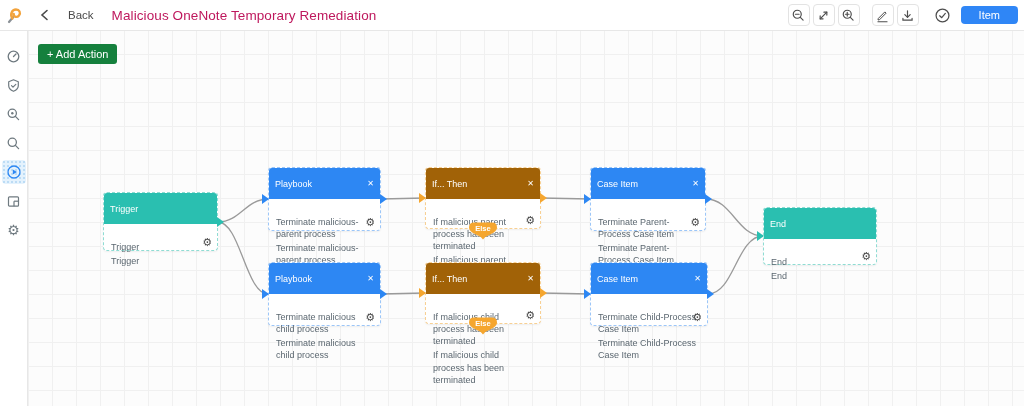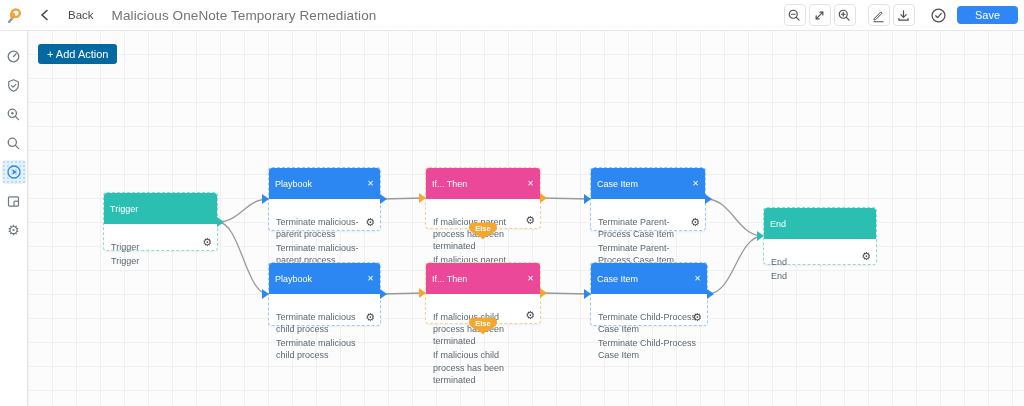--- a/index.html
+++ b/index.html
@@ -5,21 +5,21 @@
   html,body{margin:0;padding:0;background:#fff;}
   #app{position:relative;width:1024px;height:406px;overflow:hidden;
        font-family:"Liberation Sans","DejaVu Sans",sans-serif;background:#fff;}
 
   
   .header{position:absolute;left:0;top:0;width:1024px;height:30px;background:#fff;
           border-bottom:1px solid #e7e7e7;display:flex;align-items:center;z-index:10;}
   .logo-box{width:30px;display:flex;justify-content:center;align-items:center;}
   .back{display:flex;align-items:flex-end;gap:19px;margin-left:10px;cursor:pointer;}
   .back span{font-size:11.5px;color:#4a4a4a;}
-  .page-title{margin-left:18px;font-size:13.5px;color:#737373;letter-spacing:.1px;}
+  .page-title{margin-left:18px;font-size:13.5px;color:#be185d;letter-spacing:.1px;}
   .spacer{flex:1;}
   .toolbar{display:flex;align-items:center;margin-right:6px;}
   .tb-btn{width:20px;height:20px;border:1px solid #e3e3e3;border-radius:4px;background:#fff;
           display:flex;align-items:center;justify-content:center;margin-left:3px;cursor:pointer;}
   .tb-plain{width:20px;height:20px;border:none;background:transparent;display:flex;
             align-items:center;justify-content:center;cursor:pointer;}
   .gap-md{margin-left:12px;}
   .gap-lg{margin-left:14px;}
   .save-btn{margin-left:8px;height:18px;padding:0 18px;background:#2f86f6;color:#fff;
             font-size:11px;border:none;border-radius:4px;display:flex;align-items:center;cursor:pointer;}
@@ -32,36 +32,36 @@
            justify-content:center;margin-bottom:5px;cursor:pointer;}
   .sb-item.active{background-color:#e4f2fd;
      background-image:radial-gradient(circle,#bcdcf5 0.8px,transparent 0.9px);background-size:4px 4px;}
   .sb-glyph{font-size:14px;color:#6f7a80;line-height:1;}
 
   
   .canvas{position:absolute;left:28px;top:30px;width:996px;height:376px;background:#fcfcfc;
     background-image:linear-gradient(#f0f0f0 1px,transparent 1px),
                      linear-gradient(90deg,#f0f0f0 1px,transparent 1px);
     background-size:24px 24px;}
-  .add-action{position:absolute;left:38px;top:44px;height:20px;padding:0 9px;background:#0369a1;
+  .add-action{position:absolute;left:38px;top:44px;height:20px;padding:0 9px;background:#15803d;
     color:#fff;font-size:11px;border:none;border-radius:3px;display:flex;align-items:center;
     cursor:pointer;z-index:5;}
   svg.wires{position:absolute;left:0;top:0;width:1024px;height:406px;z-index:1;pointer-events:none;}
 
   
   .node{position:absolute;background:#fff;border-radius:4px;z-index:2;
         box-shadow:0 1px 2px rgba(0,0,0,.06);box-sizing:border-box;}
   .node.teal{border:1px dashed #8fdcd3;}
   .node.blue{border:1px dashed #9cc6f8;}
   .node.orange{border:1px dashed #f8d093;}
   .node-header{height:15px;display:flex;align-items:center;border-radius:3px 3px 0 0;
                padding:8px 6px;color:#fff;font-size:9px;}
   .teal .node-header{background:#2abfb0;}
   .blue .node-header{background:#2d87f3;}
-  .orange .node-header{background:#ec4899;}
+  .orange .node-header{background:#a16207;}
   .node-title{flex:1;white-space:nowrap;overflow:hidden;}
   .node-close{font-size:8px;color:#fff;cursor:pointer;padding-left:4px;}
   .node-body{padding:17px 7px 2px 7px;font-size:9px;line-height:1.35;color:#5b6770;}
   .node-line{margin-bottom:2px;}
   .gear{position:absolute;right:5px;bottom:2px;font-size:11px;color:#4a4a4a;cursor:pointer;line-height:1;}
   .handle{position:absolute;width:0;height:0;border-top:5px solid transparent;
           border-bottom:5px solid transparent;top:50%;margin-top:-5px;}
   .handle.right{right:-7px;}
   .handle.left{left:-7px;}
   .teal .handle{border-left:7px solid #2abfb0;}
@@ -128,21 +128,21 @@
         </svg>
       </div>
 
       <div class="tb-plain gap-lg">
         <svg width="17" height="17" viewBox="0 0 18 18">
           <circle cx="9" cy="9" r="6.8" stroke="#4d4d4d" stroke-width="1.3" fill="none"></circle>
           <polyline points="6,9.3 8.2,11.3 12,6.8" stroke="#4d4d4d" stroke-width="1.3" fill="none" stroke-linecap="round" stroke-linejoin="round"></polyline>
         </svg>
       </div>
 
-      <button class="save-btn">Save</button>
+      <button class="save-btn">Item</button>
     </div>
   </div>
 
   <div class="sidebar">
     <div class="sb-item">
       <svg width="15" height="15" viewBox="0 0 15 15">
         <circle cx="7.5" cy="7.5" r="5.3" stroke="#6f7a80" stroke-width="1.3" fill="none"></circle>
         <line x1="7.5" y1="7.5" x2="10" y2="5" stroke="#6f7a80" stroke-width="1.3" stroke-linecap="round"></line>
       </svg>
     </div>

